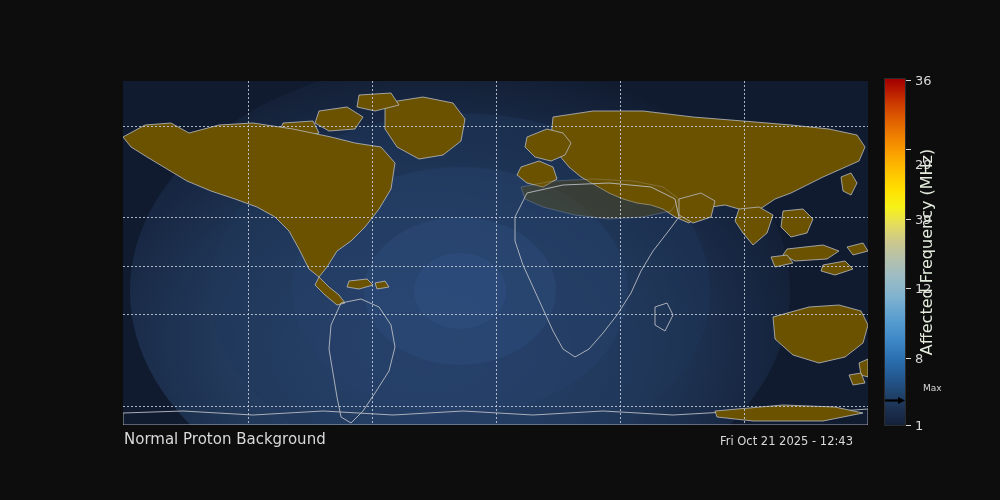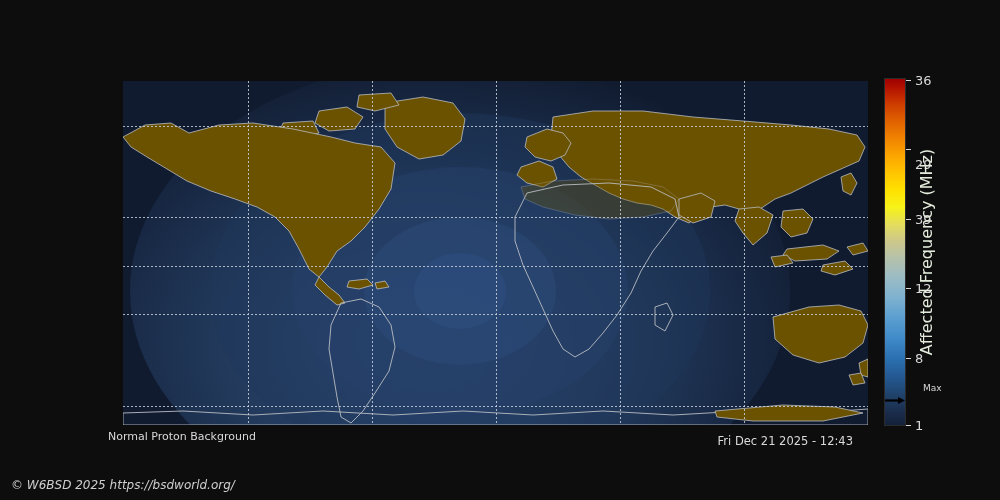--- a/index.html
+++ b/index.html
@@ -150,23 +150,23 @@
     transform-origin: 0 0;
     transform: rotate(-90deg) translate(-348px, 0);
     text-align: center;
     line-height: 22px;
     white-space: nowrap;
   }
 
   
   .note-left {
     position: absolute;
-    left: 108px;
+    left: 124px;
     color: #d9d9d9;
-    font-size: 11px;
+    font-size: 15px;
     font-family: "DejaVu Sans", sans-serif;
     white-space: nowrap;
   }
   #note-proton { top: 430px; }
   #note-xray  { top: 445px; }
   #timestamp {
     position: absolute;
     right: 147px;
     top: 434px;
     color: #d9d9d9;
@@ -325,16 +325,15 @@
     <div class="cb-tick" style="top:280px"></div>
     <div class="cb-ticklabel" style="top:280px">8</div>
 
     <div class="cb-tick" style="top:347px"></div>
     <div class="cb-ticklabel" style="top:347px">1</div>
   </div>
 
   <div id="colorbar-axislabel">Affected Frequency (MHz)</div>
 
   <div id="note-proton" class="note-left">Normal Proton Background</div>
-  <div id="timestamp">Fri Dec 21 2025 - 12:43</div>
-  <div id="copyright">© W6BSD 2025 https://bsdworld.org/</div>
+  <div id="timestamp">Fri Oct 21 2025 - 12:43</div>
 
 </div>
 
 </body></html>

